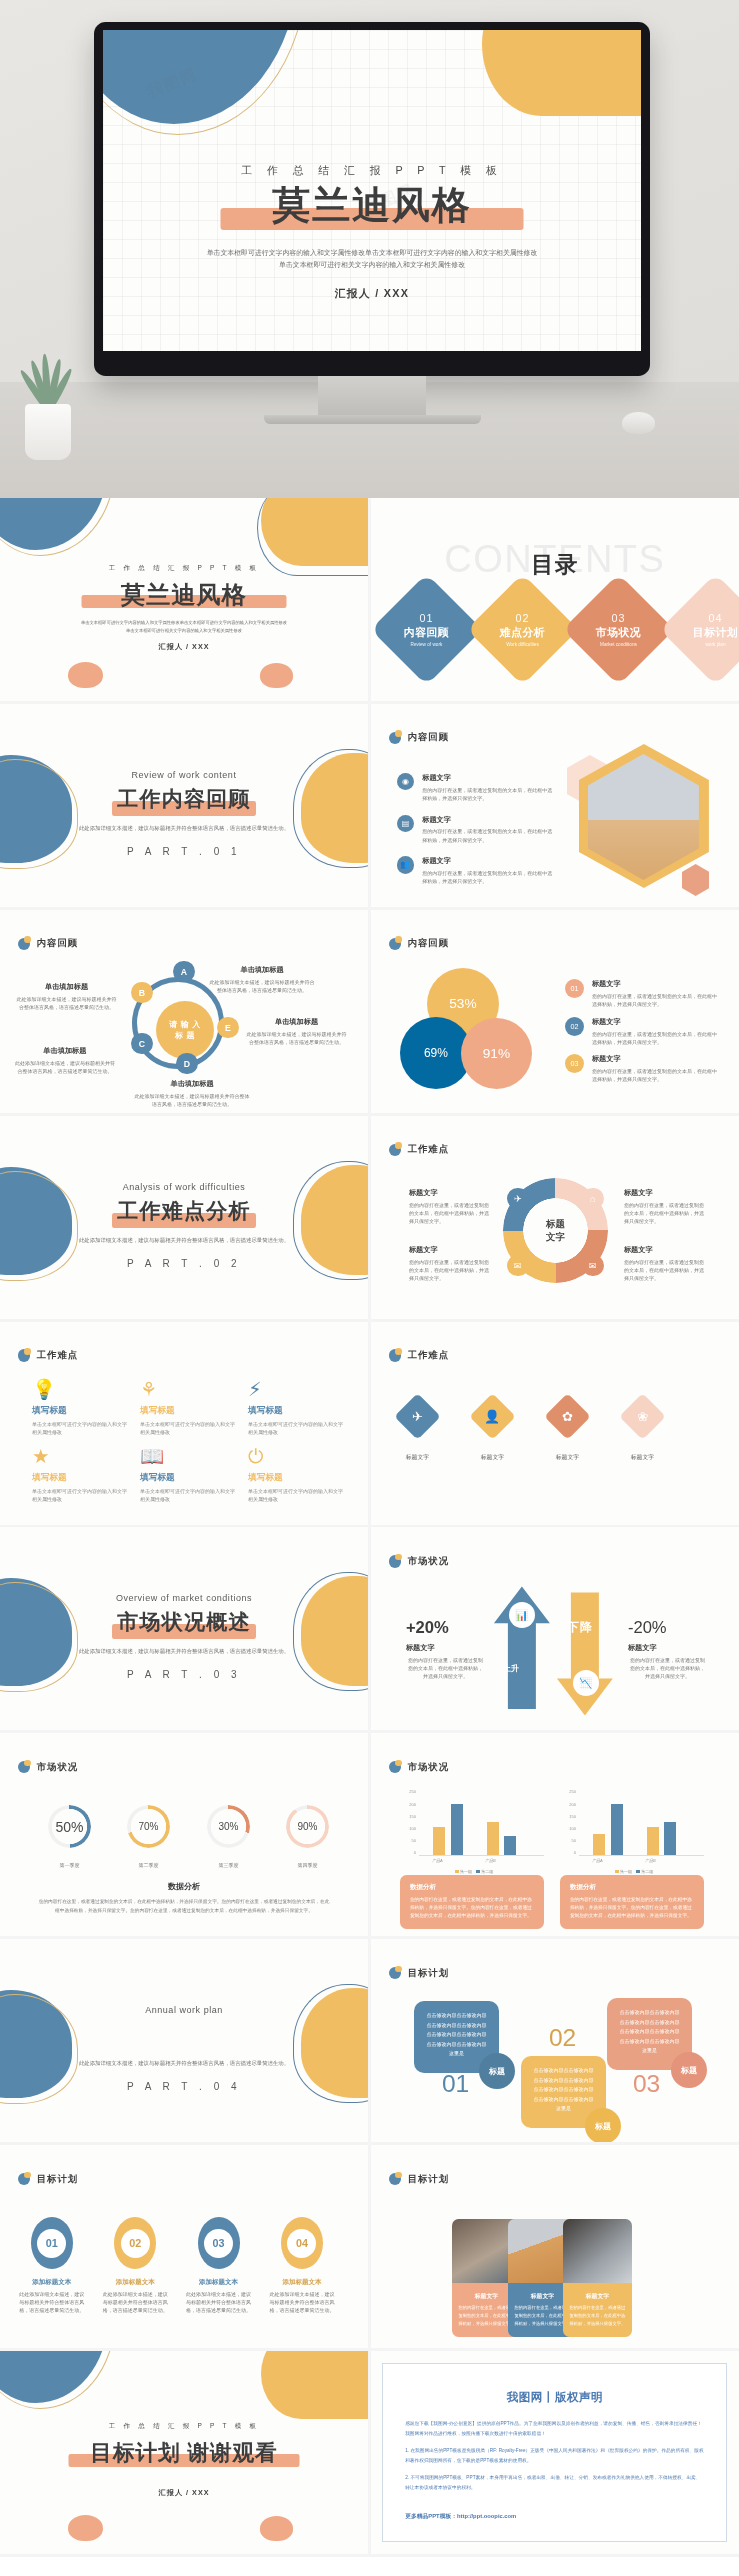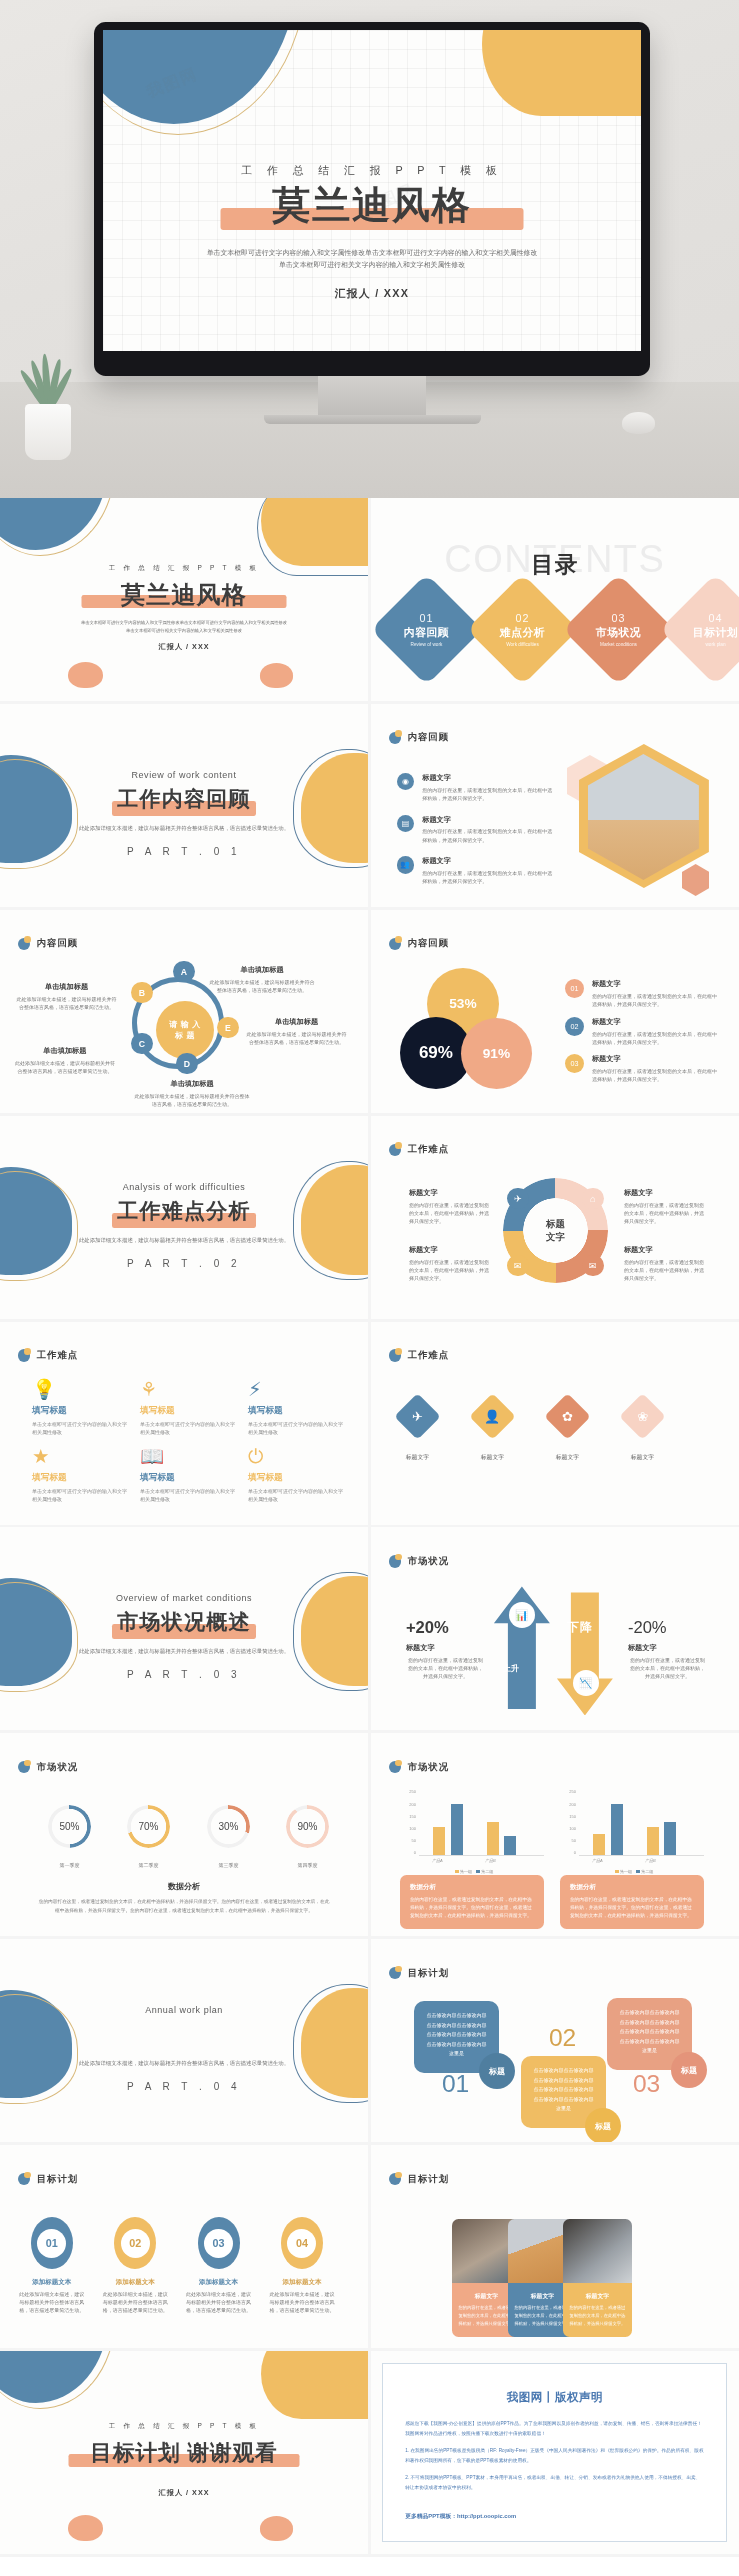--- a/index.html
+++ b/index.html
@@ -212,21 +212,21 @@
   }
   .ctr-circle{
     position:absolute;width:58px;height:58px;border-radius:50%;background:#f0bd63;
     display:flex;align-items:center;justify-content:center;text-align:center;
     color:#fff;font-size:8px;font-weight:bold;line-height:1.4;letter-spacing:.08em;
   }
 
   
   .bub{
     position:absolute;border-radius:50%;display:flex;align-items:center;justify-content:center;
-    color:#fff;font-weight:bold;
+    color:#fff;font-weight:normal;
   }
   .numcirc{
     width:19px;height:19px;border-radius:50%;flex:0 0 19px;
     display:flex;align-items:center;justify-content:center;color:#fff;font-size:7.2px;
   }
 
   
   .donut-wrap{ position:absolute;left:132px;top:62px;width:105px;height:105px; }
   .donut{
     width:105px;height:105px;border-radius:50%;
@@ -527,21 +527,21 @@
 
       <div class="slide gridbg sm">
         <div class="hdr">
           <span class="pie">
               <i class="b"></i>
               <i class="y"></i>
             </span>
           <span class="t">内容回顾</span>
         </div>
         <div class="bub" style="left:56px;top:58px;width:72px;height:72px;background:#f0bd63;font-size:13.7px">53%</div>
-        <div class="bub" style="left:29px;top:107px;width:72px;height:72px;background:#0f172a;font-size:17px">69%</div>
+        <div class="bub" style="left:29px;top:107px;width:72px;height:72px;background:#0369a1;font-size:12px">69%</div>
         <div class="bub" style="left:90px;top:108px;width:71px;height:71px;background:#f0a986;font-size:13.7px">91%</div>
 
         <div style="position:absolute;left:194px;top:69px;display:flex;gap:8px">
           <span class="numcirc" style="background:#f0a986">01</span>
           <div style="width:129px">
               <div class="ttl">标题文字</div>
           <div class="body">您的内容打在这里，或者通过复制您的文本后，在此框中选择粘贴，并选择只保留文字。</div>
             </div>
         </div>
         <div style="position:absolute;left:194px;top:107px;display:flex;gap:8px">
@@ -739,21 +739,21 @@
     <div class="row">
       <div class="slide gridbg sm">
         <div class="hdr">
           <span class="pie">
               <i class="b"></i>
               <i class="y"></i>
             </span>
           <span class="t">市场状况</span>
         </div>
         <div class="pring" style="left:48px;top:72px;background:conic-gradient(#5787ab 0deg 180deg,#f1f1f1 180deg 360deg);-webkit-mask:radial-gradient(circle,transparent 17.3px,#000 18px);mask:radial-gradient(circle,transparent 17.3px,#000 18px)"></div>
-        <div style="position:absolute;left:48px;top:72px;width:43px;height:43px;display:flex;align-items:center;justify-content:center;font-size:10px;color:#4a4a4a">50%</div>
+        <div style="position:absolute;left:48px;top:72px;width:43px;height:43px;display:flex;align-items:center;justify-content:center;font-size:14px;color:#4a4a4a">50%</div>
         <div style="position:absolute;left:42px;top:129px;width:55px;text-align:center;font-size:5px;color:#777">第一季度</div>
 
         <div class="pring" style="left:127px;top:72px;background:conic-gradient(#f0bd63 0deg 252deg,#f1f1f1 252deg 360deg);-webkit-mask:radial-gradient(circle,transparent 17.3px,#000 18px);mask:radial-gradient(circle,transparent 17.3px,#000 18px)"></div>
         <div style="position:absolute;left:127px;top:72px;width:43px;height:43px;display:flex;align-items:center;justify-content:center;font-size:10px;color:#4a4a4a">70%</div>
         <div style="position:absolute;left:121px;top:129px;width:55px;text-align:center;font-size:5px;color:#777">第二季度</div>
 
         <div class="pring" style="left:207px;top:72px;background:conic-gradient(#e08f6b 0deg 108deg,#f1f1f1 108deg 360deg);-webkit-mask:radial-gradient(circle,transparent 17.3px,#000 18px);mask:radial-gradient(circle,transparent 17.3px,#000 18px)"></div>
         <div style="position:absolute;left:207px;top:72px;width:43px;height:43px;display:flex;align-items:center;justify-content:center;font-size:10px;color:#4a4a4a">30%</div>
         <div style="position:absolute;left:201px;top:129px;width:55px;text-align:center;font-size:5px;color:#777">第三季度</div>
 

